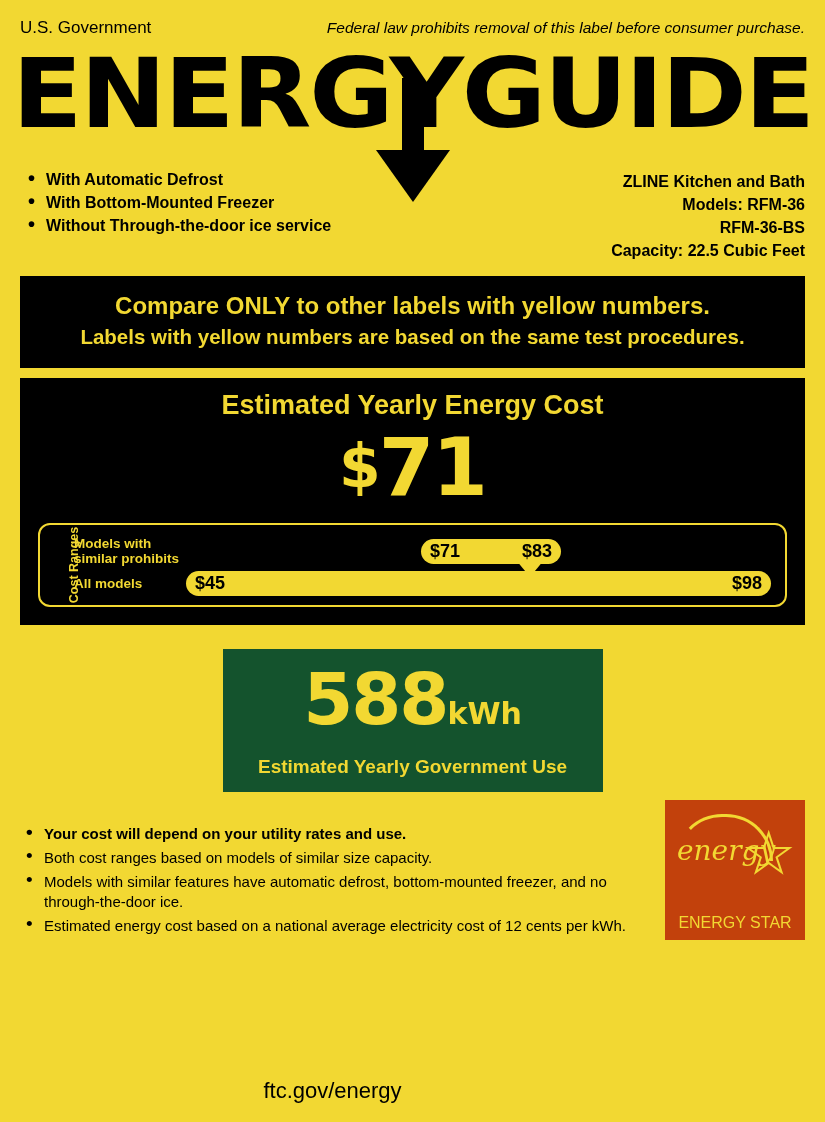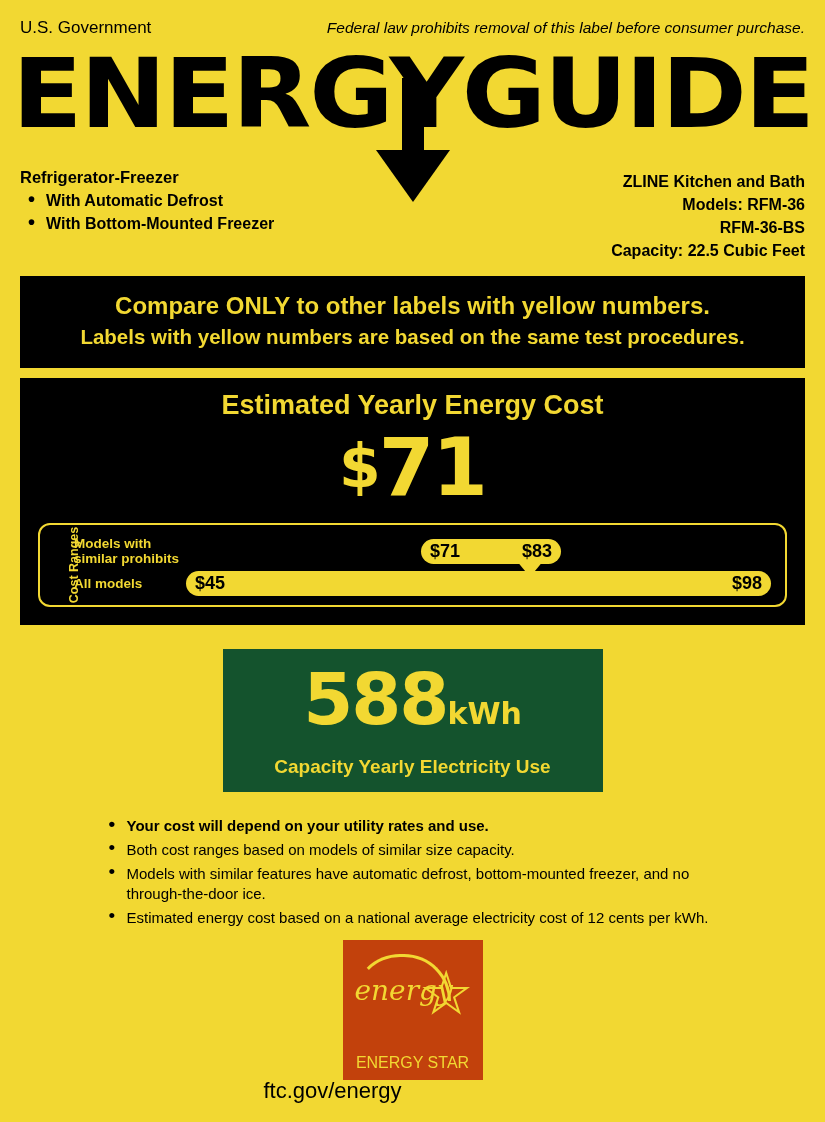--- a/index.html
+++ b/index.html
@@ -250,25 +250,23 @@
     letter-spacing: 0;
   }
   .kwh-caption {
     font-size: 19px;
     font-weight: bold;
     margin-top: 4px;
   }
 
   
   .foot-wrap {
-    margin-top: 24px;
     display: flex;
-    align-items: center;
+    align-items: flex-end;
     justify-content: space-between;
-    flex-direction: column;
   }
   .notes {
     list-style: none;
     margin: 0;
     padding: 0;
     width: 620px;
   }
   .notes li {
     position: relative;
     padding-left: 24px;
@@ -354,24 +352,24 @@
   <div class="wordmark-wrap">
     <div class="wordmark">ENERGYGUIDE</div>
     <div class="arrow">
       <div class="shaft"></div>
       <div class="head"></div>
     </div>
   </div>
 
   <div class="info-row">
     <div class="info-left">
-      <div class="prod-type">Refrigerator-Freezer</div>
       <ul class="feature-list">
         <li>With Automatic Defrost</li>
         <li>With Bottom-Mounted Freezer</li>
+        <li>Without Through-the-door ice service</li>
       </ul>
     </div>
     <div class="info-right">
       <div>ZLINE Kitchen and Bath</div>
       <div>Models: RFM-36</div>
       <div>RFM-36-BS</div>
       <div>Capacity: 22.5 Cubic Feet</div>
     </div>
   </div>
 
@@ -412,21 +410,21 @@
           </div>
         </div>
       </div>
     </div>
   </div>
 
   <div class="kwh-box">
     <div class="kwh-value">
       <span>588</span><span class="kwh-unit">kWh</span>
     </div>
-    <div class="kwh-caption">Capacity Yearly Electricity Use</div>
+    <div class="kwh-caption">Estimated Yearly Government Use</div>
   </div>
 
   <div class="foot-wrap">
     <ul class="notes">
       <li class="bold">Your cost will depend on your utility rates and use.</li>
       <li>Both cost ranges based on models of similar size capacity.</li>
       <li>Models with similar features have automatic defrost, bottom-mounted freezer, and no through-the-door ice.</li>
       <li>Estimated energy cost based on a national average electricity cost of 12 cents per kWh.</li>
     </ul>
 

